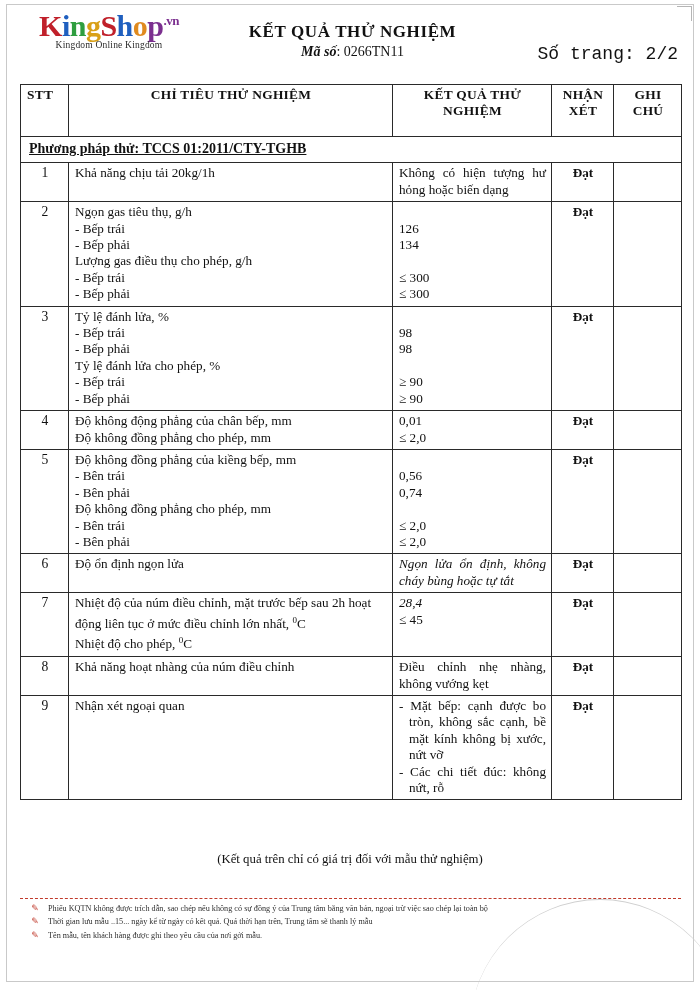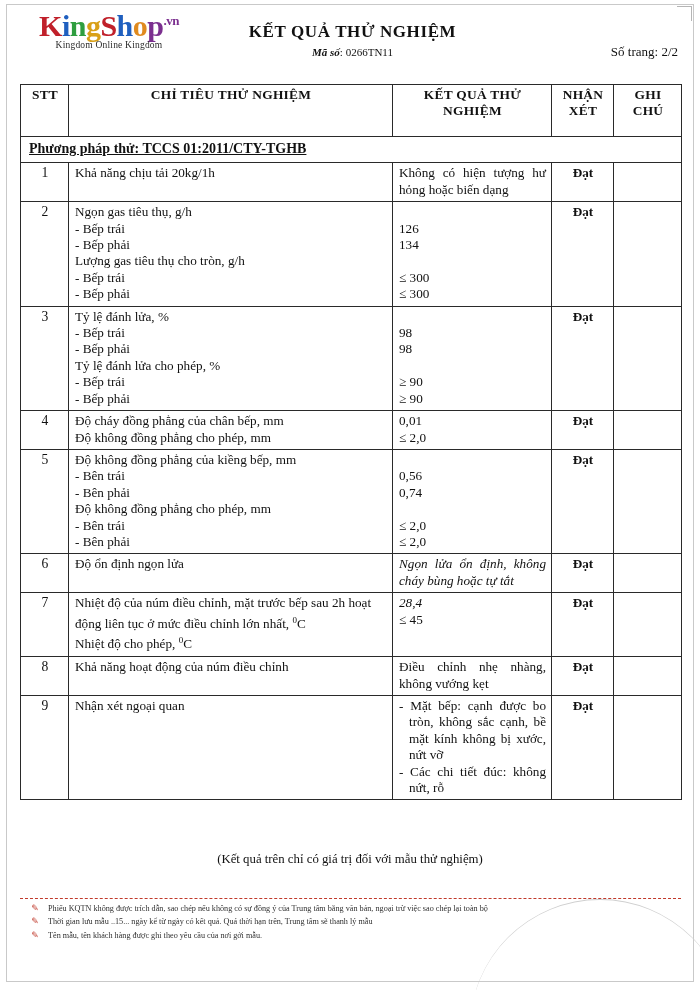--- a/index.html
+++ b/index.html
@@ -82,30 +82,31 @@
     width: 275px;
     text-align: center;
   }
   .doc-title {
     font-weight: bold;
     font-size: 17px;
     letter-spacing: 0.6px;
     line-height: 20px;
   }
   .doc-code {
-    font-size: 11px;
+    font-size: 14px;
     line-height: 18px;
     margin-top: 1px;
   }
   .doc-code .ital { font-style: italic; font-weight: bold; }
   .page-num {
     position: absolute;
     right: 22px;
     top: 44px;
-    font-size: 13px;
+    font-size: 18px;
+    font-family: Liberation Mono, monospace;
   }
 
   
   table.rt {
     position: absolute;
     left: 20px;
     top: 84px;
     width: 661px;
     border-collapse: collapse;
     table-layout: fixed;
@@ -121,21 +122,21 @@
   thead th {
     text-align: center;
     vertical-align: middle;
     font-weight: bold;
     font-size: 13.4px;
     line-height: 16px;
     letter-spacing: 0.3px;
     height: 52px;
     padding: 4px 2px;
   }
-  .c-stt   { width: 48px;  text-align: center; }
+  .c-stt   { width: 48px;  text-align: left; }
   .c-name  { width: 324px; }
   .c-res   { width: 159px; }
   .c-nx    { width: 62px;  text-align: center; }
   .c-gc    { width: 68px; }
 
   td.stt { text-align: center; font-size: 13.6px; padding-top: 3px; }
   td.nx  { text-align: center; font-weight: bold; padding-top: 3px; }
 
   tr.method td {
     font-weight: bold;
@@ -259,21 +260,21 @@
           </td>
           <td class="nx">Đạt</td>
           <td></td>
         </tr>
         <tr>
           <td class="stt">2</td>
           <td>
             <span class="sub" style="padding-left: 0px;">Ngọn gas tiêu thụ, g/h</span>
             <span class="dash-ind">- Bếp trái</span>
             <span class="dash-ind">- Bếp phải</span>
-            <span class="sub" style="padding-left: 0px;">Lượng gas tiêu thụ cho tròn, g/h</span>
+            <span class="sub" style="padding-left: 0px;">Lượng gas điều thụ cho phép, g/h</span>
             <span class="dash-ind">- Bếp trái</span>
             <span class="dash-ind">- Bếp phải</span>
           </td>
           <td>
             <span class="blank"></span>
             <span class="sub" style="padding-left: 0px;">126</span>
             <span class="sub" style="padding-left: 0px;">134</span>
             <span class="blank"></span>
             <span class="sub" style="padding-left: 0px;">≤ 300</span>
             <span class="sub" style="padding-left: 0px;">≤ 300</span>
@@ -298,21 +299,21 @@
             <span class="blank"></span>
             <span class="sub" style="padding-left: 0px;">≥ 90</span>
             <span class="sub" style="padding-left: 0px;">≥ 90</span>
           </td>
           <td class="nx">Đạt</td>
           <td></td>
         </tr>
         <tr>
           <td class="stt">4</td>
           <td>
-            <span class="sub" style="padding-left: 0px;">Độ cháy đồng phẳng của chân bếp, mm</span>
+            <span class="sub" style="padding-left: 0px;">Độ không động phẳng của chân bếp, mm</span>
             <span class="sub" style="padding-left: 0px;">Độ không đồng phẳng cho phép, mm</span>
           </td>
           <td>
             <span class="sub" style="padding-left: 0px;">0,01</span>
             <span class="sub" style="padding-left: 0px;">≤ 2,0</span>
           </td>
           <td class="nx">Đạt</td>
           <td></td>
         </tr>
         <tr>
@@ -356,21 +357,21 @@
           <td>
             <span class="sub" style="padding-left: 0px; font-style: italic;">28,4</span>
             <span class="sub" style="padding-left: 0px;">≤ 45</span>
           </td>
           <td class="nx">Đạt</td>
           <td></td>
         </tr>
         <tr>
           <td class="stt">8</td>
           <td>
-            <span class="sub" style="padding-left: 0px;">Khả năng hoạt động của núm điều chỉnh</span>
+            <span class="sub" style="padding-left: 0px;">Khả năng hoạt nhàng của núm điều chỉnh</span>
           </td>
           <td class="justify">
             <span class="sub" style="padding-left: 0px;">Điều chỉnh nhẹ nhàng, không vướng kẹt</span>
           </td>
           <td class="nx">Đạt</td>
           <td></td>
         </tr>
         <tr>
           <td class="stt">9</td>
           <td>

